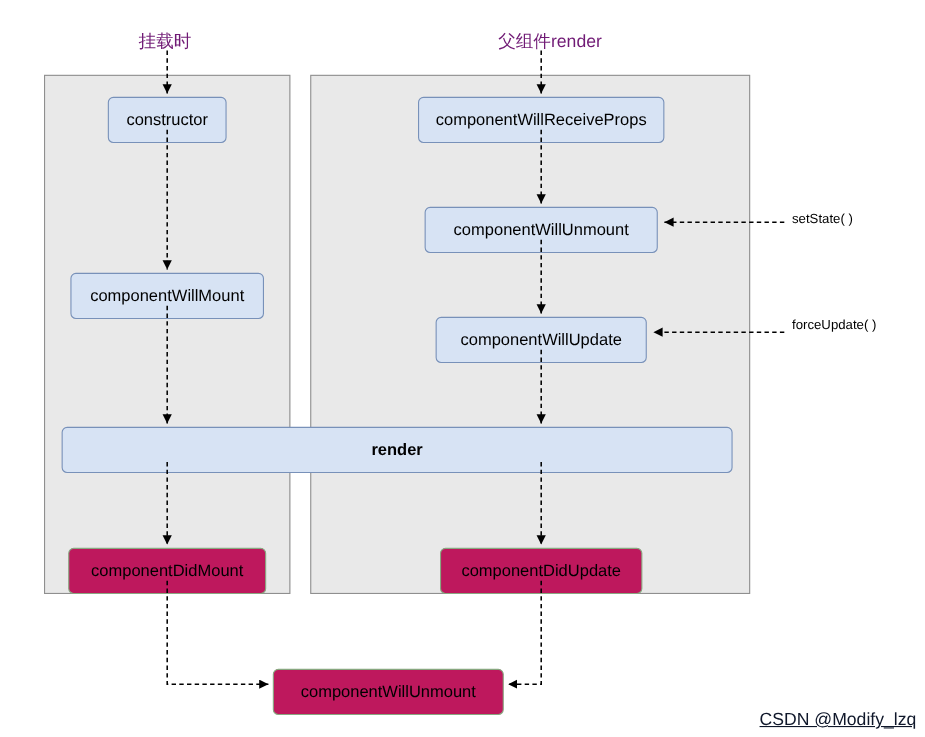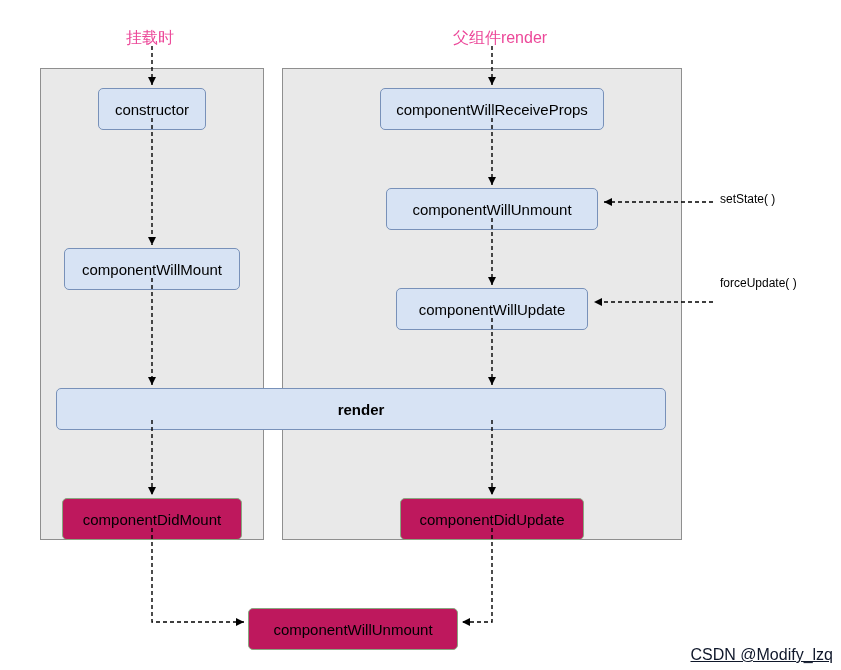--- a/index.html
+++ b/index.html
@@ -7,21 +7,21 @@
     padding: 0;
     background: #ffffff;
     font-family: Arial, "Microsoft YaHei", sans-serif;
     width: 841px;
     height: 670px;
     position: relative;
   }
   .title {
     position: absolute;
     font-size: 16px;
-    color: #ec4899;
+    color: #701a75;
     text-align: center;
   }
   .panel {
     position: absolute;
     border: 1.5px solid #8f8f8f;
     background: #e9e9e9;
     box-sizing: border-box;
   }
   .box {
     position: absolute;
@@ -77,21 +77,21 @@
 <div class="box" style="left:396px; top:288px; width:192px; height:16px;">componentWillUpdate</div>
 
 <div class="box" style="left:56px; top:388px; width:610px; height:30px; font-weight:bold;">render</div>
 
 <div class="box green" style="left:62px;  top:498px; width:180px; height:28px;">componentDidMount</div>
 <div class="box green" style="left:400px; top:498px; width:184px; height:28px;">componentDidUpdate</div>
 
 <div class="box green" style="left:248px; top:608px; width:210px; height:28px;">componentWillUnmount</div>
 
 <div class="ext-label" style="left:720px; top:192px;">setState( )</div>
-<div class="ext-label" style="left:720px; top:276px;">forceUpdate( )</div>
+<div class="ext-label" style="left:720px; top:288px;">forceUpdate( )</div>
 
 <div class="watermark">CSDN @Modify_lzq</div>
 
 <svg class="arrows" width="841" height="670">
   <defs>
     <marker id="ah" markerWidth="8" markerHeight="8" refX="6" refY="3" orient="auto">
       <path d="M0,0 L6,3 L0,6 Z" fill="#000"></path>
     </marker>
   </defs>
 

